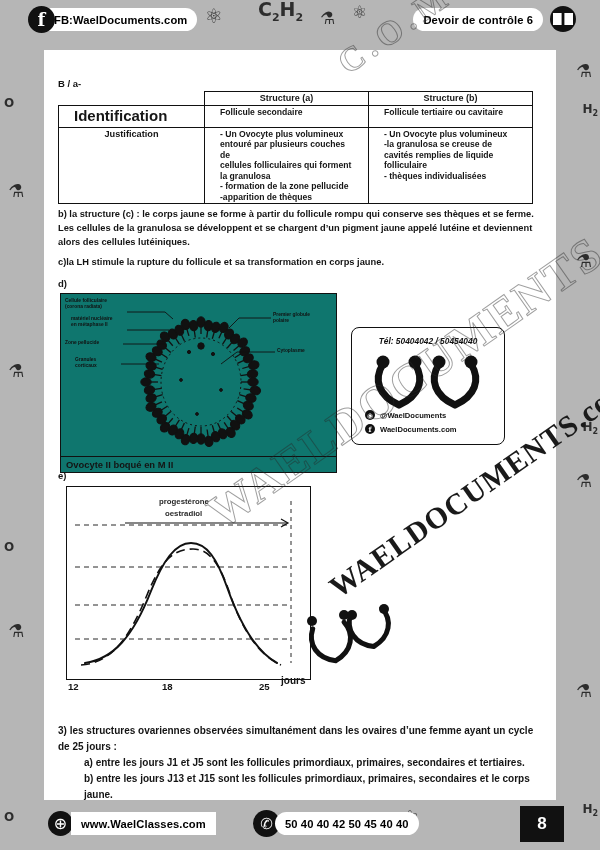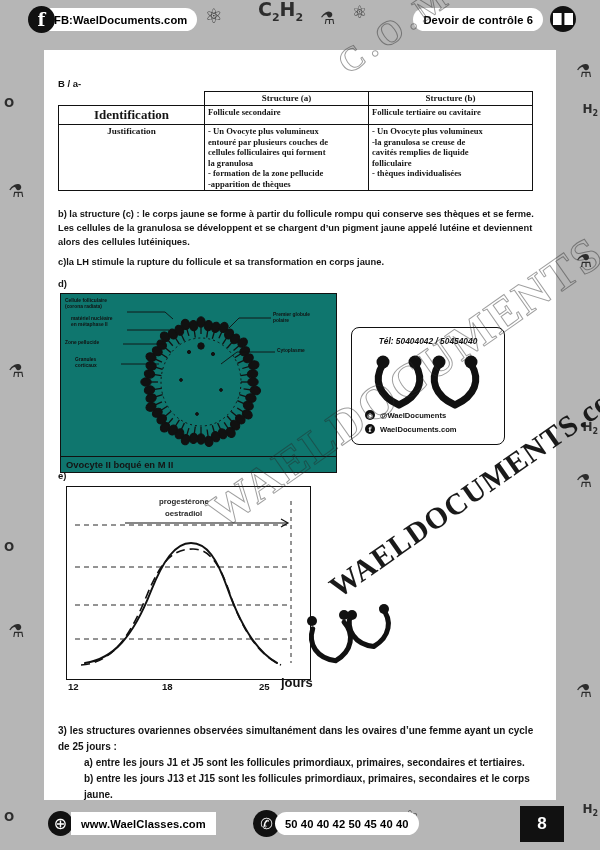--- a/index.html
+++ b/index.html
@@ -42,26 +42,26 @@
 
   
   #doc{position:absolute;left:44px;top:50px;width:512px;height:616px;}
   .txt{font-family:"Liberation Sans", sans-serif;font-weight:bold;color:#141414;}
 
   #lbl-Ba{position:absolute;left:14px;top:28px;font-size:9.5px;}
 
   
   #tbl{position:absolute;left:14px;top:41px;width:474px;border-collapse:collapse;
        table-layout:fixed;font-size:8.6px;}
-  #tbl td{border:1.3px solid #111;padding:1px 3px;vertical-align:top;
-          font-weight:bold;color:#161616;line-height:1.23;font-family:Liberation Serif, serif;}
+  #tbl td{border:1.3px solid #111;padding:1px 15px;vertical-align:top;
+          font-weight:bold;color:#161616;line-height:1.23;}
   .c-ident{width:146px;}
   .hdr-blank{border:none !important;}
   .th{text-align:center;font-size:9px;padding:2px 3px;}
-  .ident-cell{text-align:center;font-size:13px;}
+  .ident-cell{text-align:left;font-size:15px;}
   .just-cell{text-align:center;vertical-align:middle;font-size:9.2px;}
   .cell-lines span{display:block;}
 
   .para{position:absolute;left:14px;font-size:9.3px;line-height:1.52;width:476px;}
   #p-b{top:157px;}
   #p-c{top:205px;}
   #lbl-d{position:absolute;left:14px;top:228px;font-size:9.5px;}
   #lbl-e{position:absolute;left:14px;top:420px;font-size:9.5px;}
 
   
@@ -82,21 +82,21 @@
   #card-l2{bottom:10px;}
   .sq-ico{width:10px;height:10px;border-radius:50%;background:#111;color:#fff;font-size:7px;
           display:inline-flex;align-items:center;justify-content:center;font-family:"DejaVu Serif",serif;flex:none;}
 
   
   #graph{position:absolute;left:22px;top:436px;width:243px;height:192px;border:1.6px solid #111;background:#fff;}
   .g-axislbl{position:absolute;font-size:9.6px;font-weight:bold;}
   #g-x1{left:24px;top:631px;}
   #g-x2{left:118px;top:631px;}
   #g-x3{left:215px;top:631px;}
-  #g-unit{left:237px;top:625px;font-size:13px;}
+  #g-unit{left:237px;top:625px;font-size:10px;}
   .g-name{position:absolute;font-size:7.8px;font-weight:bold;color:#2a2a2a;}
   #g-n1{left:115px;top:447px;}
   #g-n2{left:121px;top:459px;}
 
   
   #q3{position:absolute;left:14px;top:673px;font-size:10px;line-height:1.6;width:480px;}
   #q3 .sub{padding-left:26px;display:block;}
 
   
   .wm{position:absolute;pointer-events:none;color:#000;}

